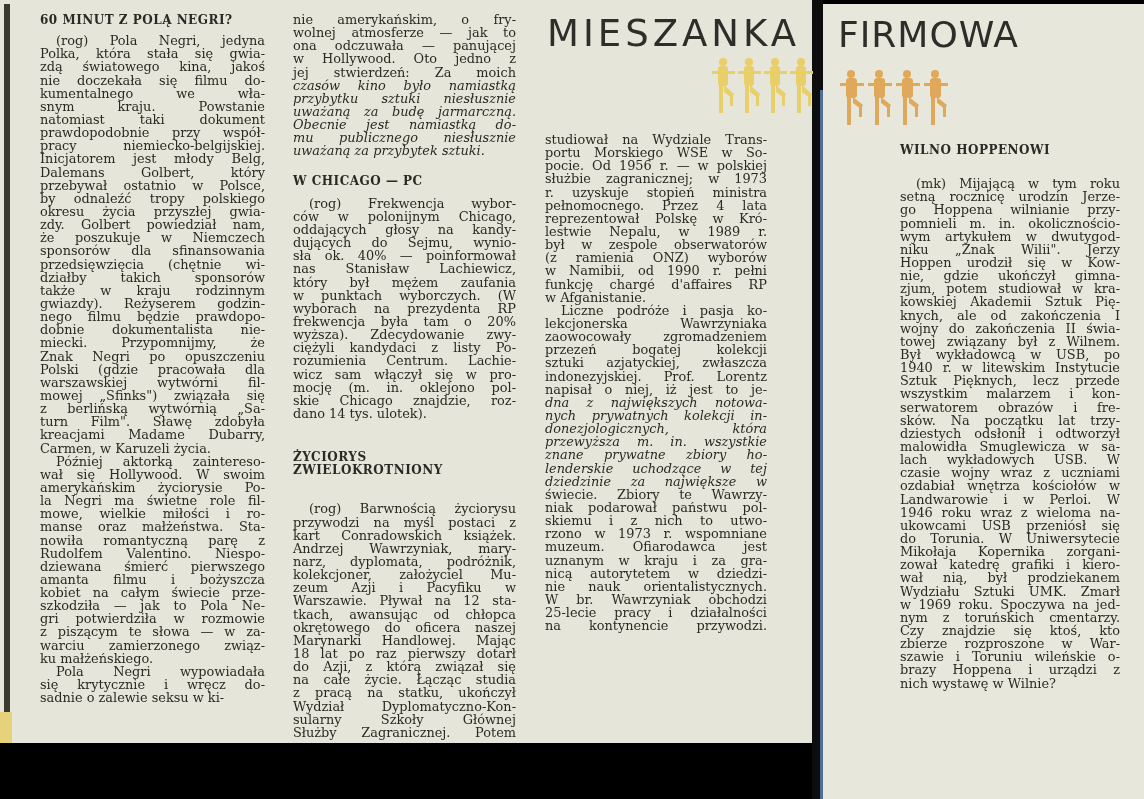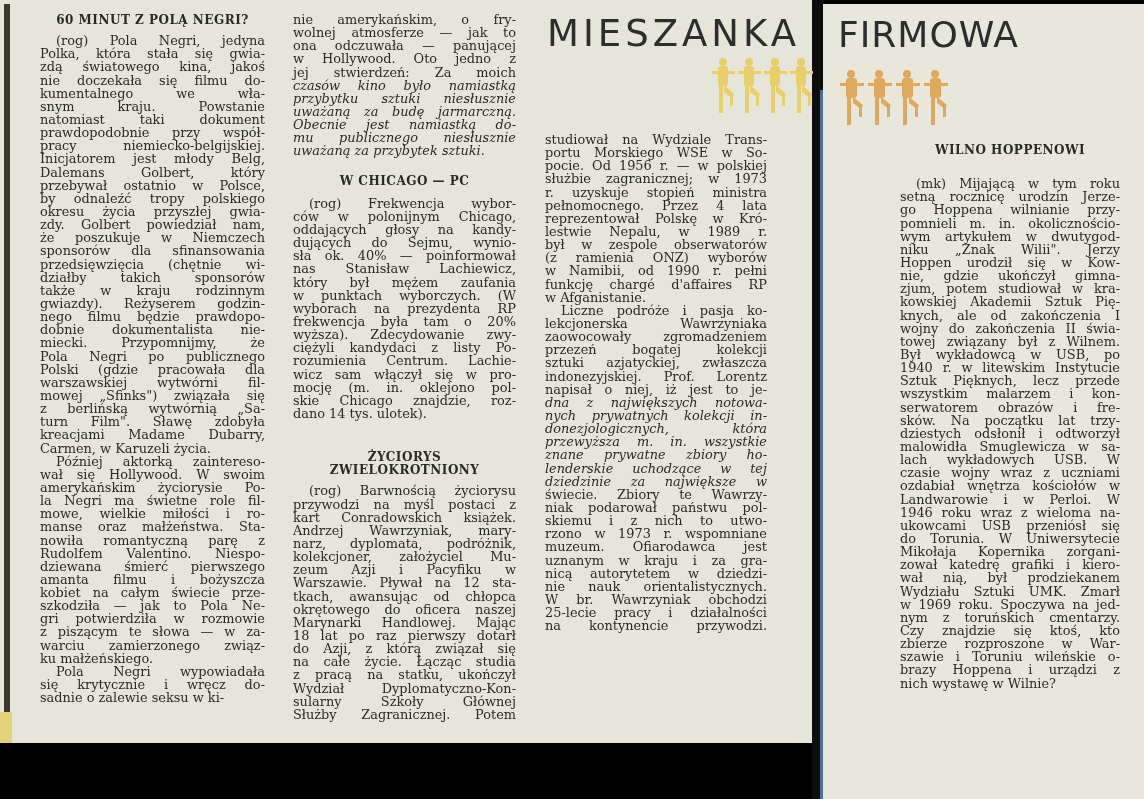--- a/index.html
+++ b/index.html
@@ -8,21 +8,21 @@
   .page-left { position:absolute; left:0; top:0; width:812px; height:743px; background:#e6e5d9; }
   .left-edge { position:absolute; left:4px; top:4px; width:6px; height:710px; background:#3a3a2c; }
   .left-yellow { position:absolute; left:0; top:712px; width:12px; height:31px; background:#e6d27a; }
   .sep { position:absolute; left:812px; top:0; width:11px; height:799px; background:#0d0d0d; }
   .sep-blue { position:absolute; left:820px; top:90px; width:4px; height:709px; background:#4d6f97; }
   .page-right { position:absolute; left:823px; top:4px; width:321px; height:795px; background:#e8e7dc; }
   .col { position:absolute; color:#2a2a24; font-size:12.9px; line-height:13.15px;
          letter-spacing:0; text-align:justify; hyphens:none; }
   .col .line { display:block; text-align:justify; text-align-last:justify; white-space:nowrap; height:13.15px; }
   .col .line.last { text-align-last:left; }
-  .h { font-weight:bold; text-align:center; font-size:12px; letter-spacing:0.5px; margin:0; }
+  .h { font-weight:bold; text-align:left; font-size:12px; letter-spacing:0.5px; margin:0; }
   .mast { position:absolute; font-family:"DejaVu Sans", sans-serif; font-weight:normal;
           color:#2d2d2a; letter-spacing:3px; }
   .fig { position:absolute; }
 </style>
 </head>
 <body>
 
 <div class="page-left"></div>
 <div class="left-edge"></div>
 <div class="left-yellow"></div>
@@ -90,21 +90,21 @@
       <span class="line">zdy. Golbert powiedział nam,</span>
       <span class="line">że poszukuje w Niemczech</span>
       <span class="line">sponsorów dla sfinansowania</span>
       <span class="line">przedsięwzięcia (chętnie wi-</span>
       <span class="line">działby takich sponsorów</span>
       <span class="line">także w kraju rodzinnym</span>
       <span class="line">gwiazdy). Reżyserem godzin-</span>
       <span class="line">nego filmu będzie prawdopo-</span>
       <span class="line">dobnie dokumentalista nie-</span>
       <span class="line">miecki. Przypomnijmy, że</span>
-      <span class="line">Pola Negri po publicznego</span>
+      <span class="line">Znak Negri po opuszczeniu</span>
       <span class="line">Polski (gdzie pracowała dla</span>
       <span class="line">warszawskiej wytwórni fil-</span>
       <span class="line">mowej „Sfinks") związała się</span>
       <span class="line">z berlińską wytwórnią „Sa-</span>
       <span class="line">turn Film". Sławę zdobyła</span>
       <span class="line">kreacjami Madame Dubarry,</span>
       <span class="line last">Carmen, w Karuzeli życia.</span>
       <span class="line" style="padding-left: 16px;">Później aktorką zaintereso-</span>
       <span class="line">wał się Hollywood. W swoim</span>
       <span class="line">amerykańskim życiorysie Po-</span>
@@ -155,21 +155,21 @@
       <span class="line">frekwencja była tam o 20%</span>
       <span class="line">wyższa). Zdecydowanie zwy-</span>
       <span class="line">ciężyli kandydaci z listy Po-</span>
       <span class="line">rozumienia Centrum. Lachie-</span>
       <span class="line">wicz sam włączył się w pro-</span>
       <span class="line">mocję (m. in. oklejono pol-</span>
       <span class="line">skie Chicago znajdzie, roz-</span>
       <span class="line last">dano 14 tys. ulotek).</span>
     </div>
   <div class="h" style="margin-top:31px;">ŻYCIORYS</div>
-  <div class="h" style="margin-bottom:7px;">ZWIELOKROTNIONY</div>
+  <div class="h" style="margin-bottom:25px;">ZWIELOKROTNIONY</div>
   <div id="c2c">
       <span class="line" style="padding-left: 16px;">(rog) Barwnością życiorysu</span>
       <span class="line">przywodzi na myśl postaci z</span>
       <span class="line">kart Conradowskich książek.</span>
       <span class="line">Andrzej Wawrzyniak, mary-</span>
       <span class="line">narz, dyplomata, podróżnik,</span>
       <span class="line">kolekcjoner, założyciel Mu-</span>
       <span class="line">zeum Azji i Pacyfiku w</span>
       <span class="line">Warszawie. Pływał na 12 sta-</span>
       <span class="line">tkach, awansując od chłopca</span>

